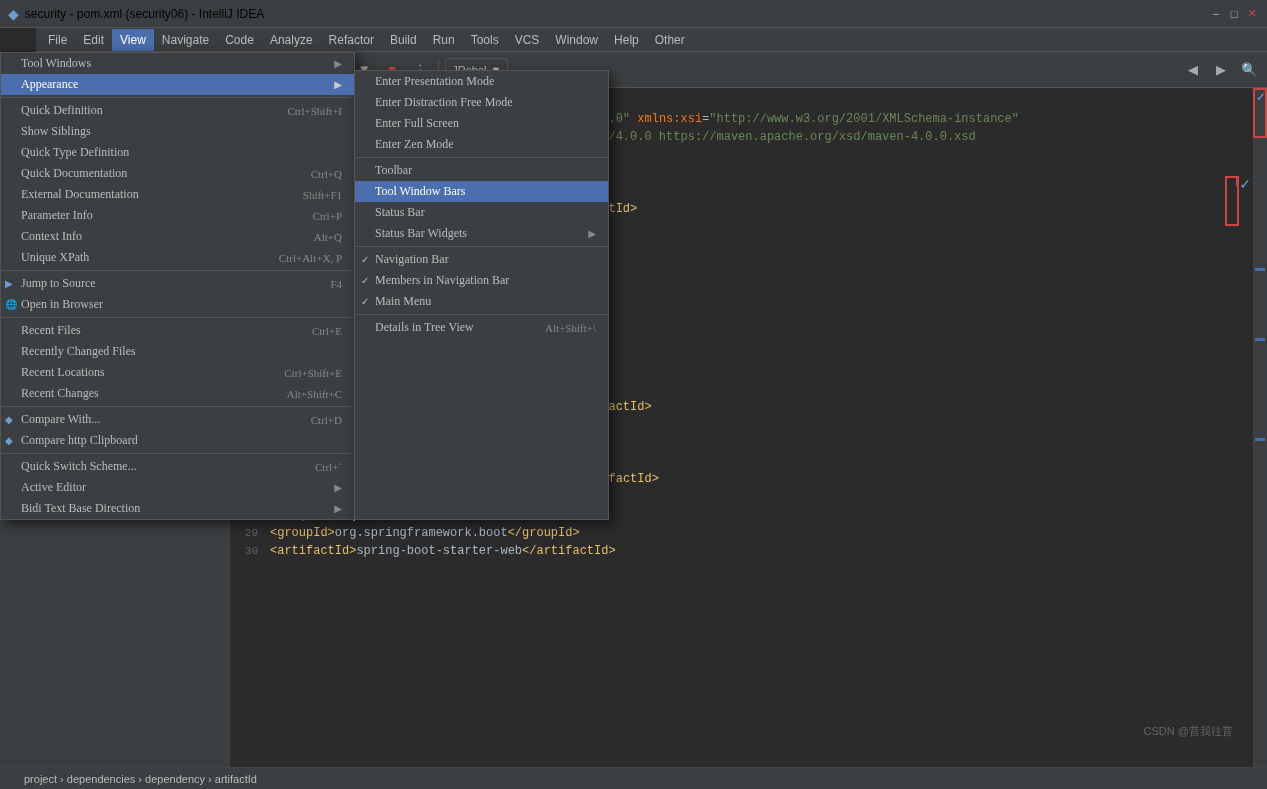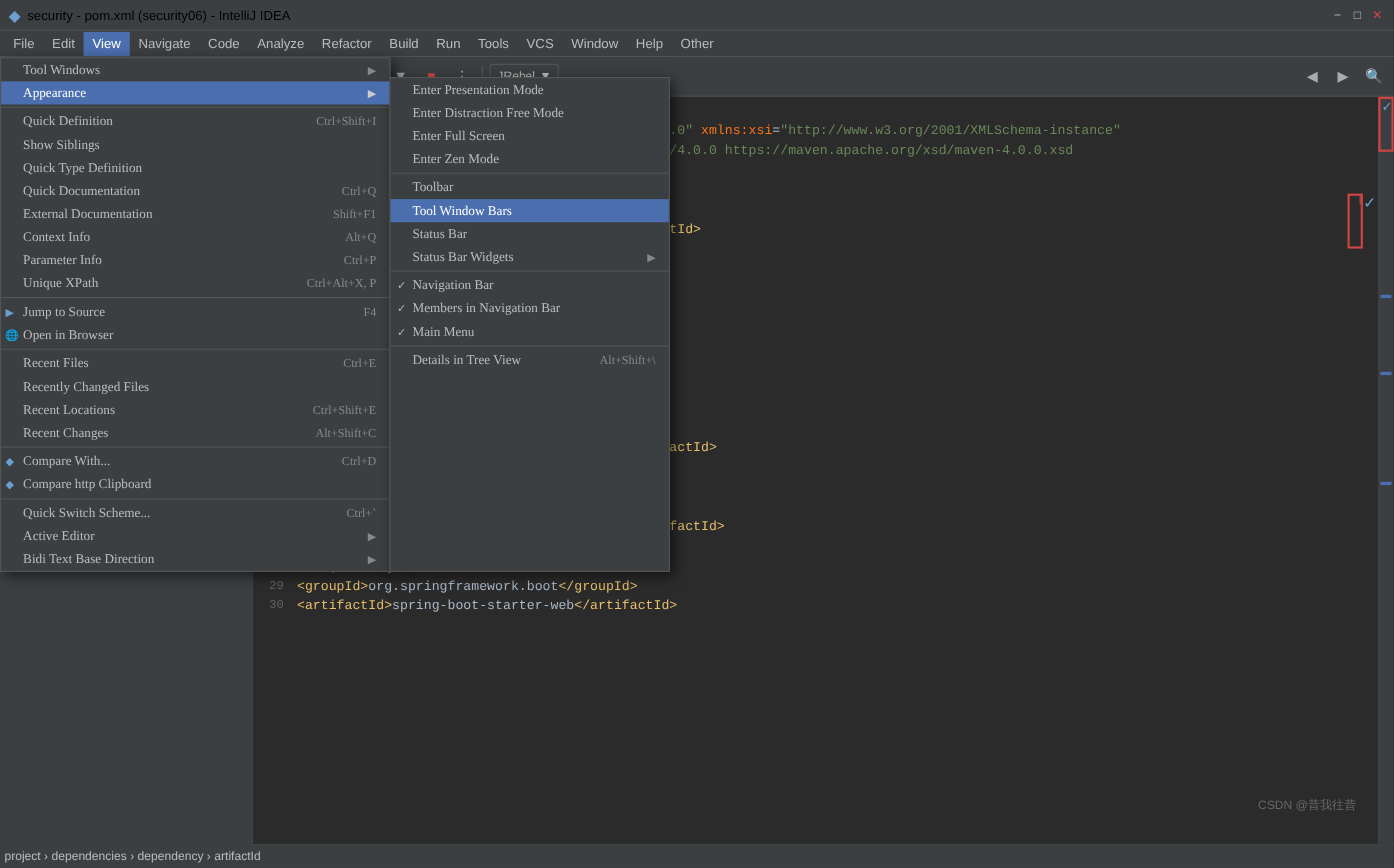--- a/index.html
+++ b/index.html
@@ -44,20 +44,21 @@
     }
 
     
     #menu-bar {
       height: 24px;
       background: #3c3f41;
       display: flex;
       align-items: flex-end;
       padding: 0 4px;
       border-bottom: 1px solid #555;
+      margin-left: 36px;
     }
     .menu-item {
       padding: 2px 8px;
       color: #bbb;
       cursor: pointer;
       font-size: 12px;
       height: 22px;
       display: flex;
       align-items: center;
     }
@@ -213,21 +214,21 @@
       background: #4b6eaf;
     }
 
     
     #status-bar {
       height: 22px;
       background: #3c3f41;
       border-top: 1px solid #444;
       display: flex;
       align-items: center;
-      padding: 0 4px;
+      padding: 0 24px;
       font-size: 11px;
       color: #bbb;
       gap: 6px;
     }
     .menu-section-item {
       padding: 3px 12px 3px 20px;
       color: #bbb;
       cursor: pointer;
       font-size: 12px;
       display: flex;
@@ -577,26 +578,26 @@
     </div>
     <div class="menu-section-item">
       <span>Quick Documentation</span>
       <span class="shortcut">Ctrl+Q</span>
     </div>
     <div class="menu-section-item">
       <span>External Documentation</span>
       <span class="shortcut">Shift+F1</span>
     </div>
     <div class="menu-section-item">
+      <span>Parameter Info</span>
+      <span class="shortcut">Ctrl+P</span>
+    </div>
+    <div class="menu-section-item">
       <span>Context Info</span>
       <span class="shortcut">Alt+Q</span>
-    </div>
-    <div class="menu-section-item">
-      <span>Parameter Info</span>
-      <span class="shortcut">Ctrl+P</span>
     </div>
     <div class="menu-section-item">
       <span>Unique XPath</span>
       <span class="shortcut">Ctrl+Alt+X, P</span>
     </div>
     <div class="menu-separator"></div>
     <div class="menu-section-item">
       <span class="icon-bullet">▶</span>
       <span>Jump to Source</span>
       <span class="shortcut">F4</span>

